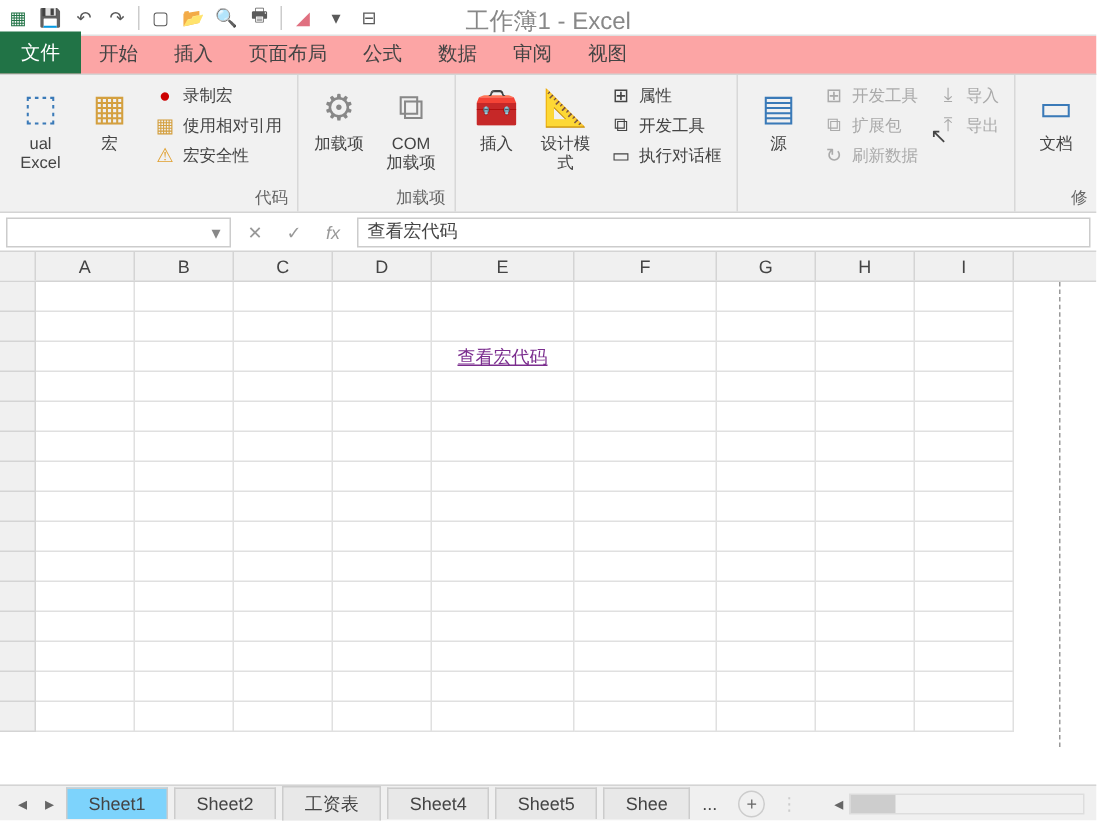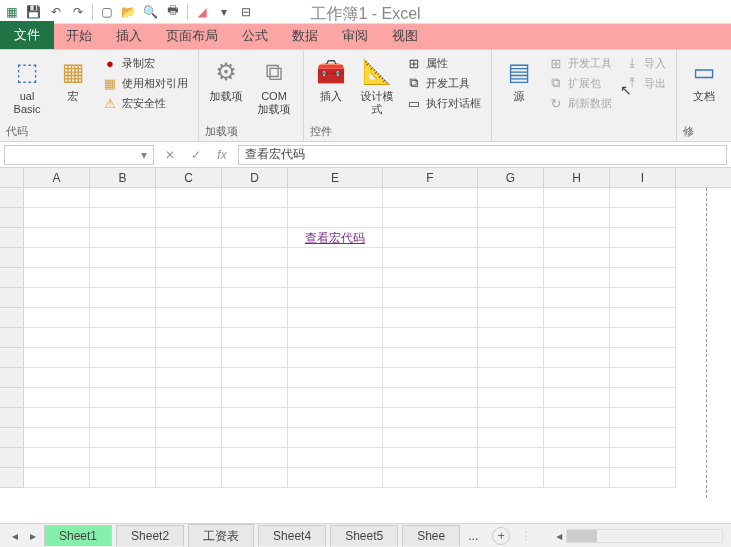--- a/index.html
+++ b/index.html
@@ -14,21 +14,21 @@
 
 .ribbon-tabs { height: 26px; background: #fca5a5; display: flex; align-items: flex-end; padding-left: 0; border-bottom: 1px solid #d4d4d4; }
 .tab { padding: 4px 12px; cursor: pointer; color: #444; font-size: 13px; }
 .tab.file { background: #217346; color: #fff; padding: 5px 14px; }
 .tab.active { color: #217346; border: 1px solid #d4d4d4; border-bottom: 1px solid #f1f1f1; background: #f1f1f1; position: relative; top: 1px; }
 
 
 .ribbon { height: 92px; background: #f1f1f1; border-bottom: 1px solid #d4d4d4; display: flex; }
 .group { display: flex; flex-direction: column; border-right: 1px solid #d8d8d8; padding: 4px 6px 2px; }
 .group-content { flex: 1; display: flex; align-items: flex-start; gap: 4px; }
-.group-label { text-align: left; color: #666; font-size: 11px; padding-top: 2px; }
+.group-label { text-align: right; color: #666; font-size: 11px; padding-top: 2px; }
 .big-btn { display: flex; flex-direction: column; align-items: center; gap: 2px; padding: 2px 4px; cursor: pointer; min-width: 42px; }
 .big-btn .icon { width: 32px; height: 32px; display: flex; align-items: center; justify-content: center; font-size: 24px; }
 .big-btn .lbl { font-size: 11px; text-align: center; line-height: 1.2; }
 .small-items { display: flex; flex-direction: column; gap: 2px; }
 .small-item { display: flex; align-items: center; gap: 4px; padding: 1px 4px; cursor: pointer; font-size: 11px; white-space: nowrap; }
 .small-item .icon { width: 16px; height: 16px; display: flex; align-items: center; justify-content: center; font-size: 13px; }
 
 
 .formula-bar { height: 26px; display: flex; align-items: center; border-bottom: 1px solid #d4d4d4; padding: 0 4px; gap: 6px; }
 .name-box { width: 150px; height: 20px; border: 1px solid #ccc; padding: 0 6px; display: flex; align-items: center; justify-content: space-between; }
@@ -45,21 +45,21 @@
 .row { display: flex; height: 20px; }
 .row-h { width: 24px; border-right: 1px solid #d4d4d4; border-bottom: 1px solid #d4d4d4; background: #f0f0f0; }
 .cell { width: 66px; border-right: 1px solid #e0e0e0; border-bottom: 1px solid #e0e0e0; padding: 0 4px; line-height: 20px; }
 .cell.wide { width: 95px; }
 .cell.link { color: #7b2d8e; text-decoration: underline; text-align: center; cursor: pointer; }
 .dashed-col { position: absolute; top: 20px; bottom: 0; width: 0; border-right: 1px dashed #999; left: 706px; }
 
 
 .sheet-bar { position: absolute; bottom: 0; left: 0; right: 0; height: 24px; background: #f0f0f0; border-top: 1px solid #d4d4d4; display: flex; align-items: center; padding: 0 8px; gap: 4px; }
 .nav-btn { width: 14px; height: 14px; cursor: pointer; color: #666; display: flex; align-items: center; justify-content: center; }
-.sheet-tab { padding: 3px 14px; background: #86efac; border: 1px solid #ccc; border-bottom: none; cursor: pointer; font-size: 12px; }
+.sheet-tab { padding: 3px 14px; background: #7dd3fc; border: 1px solid #ccc; border-bottom: none; cursor: pointer; font-size: 12px; }
 .sheet-tab.inactive { background: #e8e8e8; }
 .add-sheet { width: 18px; height: 18px; border: 1px solid #ccc; border-radius: 50%; display: flex; align-items: center; justify-content: center; cursor: pointer; color: #666; margin-left: 6px; }
 .hscroll { flex: 1; height: 14px; margin-left: 10px; display: flex; align-items: center; }
 .hscroll-track { flex: 1; height: 14px; background: #f0f0f0; border: 1px solid #ddd; position: relative; }
 .hscroll-thumb { position: absolute; left: 0; top: 0; bottom: 0; width: 30px; background: #cdcdcd; }
 
 .cursor-ptr { position: absolute; top: 82px; left: 620px; font-size: 14px; pointer-events: none; }
 </style>
 </head>
 <body>
@@ -91,21 +91,21 @@
   <div class="tab">审阅</div>
   <div class="tab">视图</div>
 </div>
 
 <div class="ribbon">
 
   <div class="group">
     <div class="group-content">
       <div class="big-btn">
         <div class="icon" style="color:#3a7ab8;">⬚</div>
-        <div class="lbl">ual Basic</div>
+        <div class="lbl">ual Excel</div>
       </div>
       <div class="big-btn">
         <div class="icon" style="color:#d4a040;">▦</div>
         <div class="lbl">宏</div>
       </div>
       <div class="small-items">
         <div class="small-item">
             <span class="icon" style="color:#c00;">●</span>
             <span>录制宏</span>
           </div>
@@ -154,21 +154,20 @@
         <div class="small-item">
             <span class="icon">⧉</span>
             <span>开发工具</span>
           </div>
         <div class="small-item">
             <span class="icon">▭</span>
             <span>执行对话框</span>
           </div>
       </div>
     </div>
-    <div class="group-label">控件</div>
   </div>
 
   <div class="group">
     <div class="group-content">
       <div class="big-btn">
         <div class="icon" style="color:#3a7ab8;">▤</div>
         <div class="lbl">源</div>
       </div>
       <div class="small-items" style="color:#aaa;">
         <div class="small-item">

